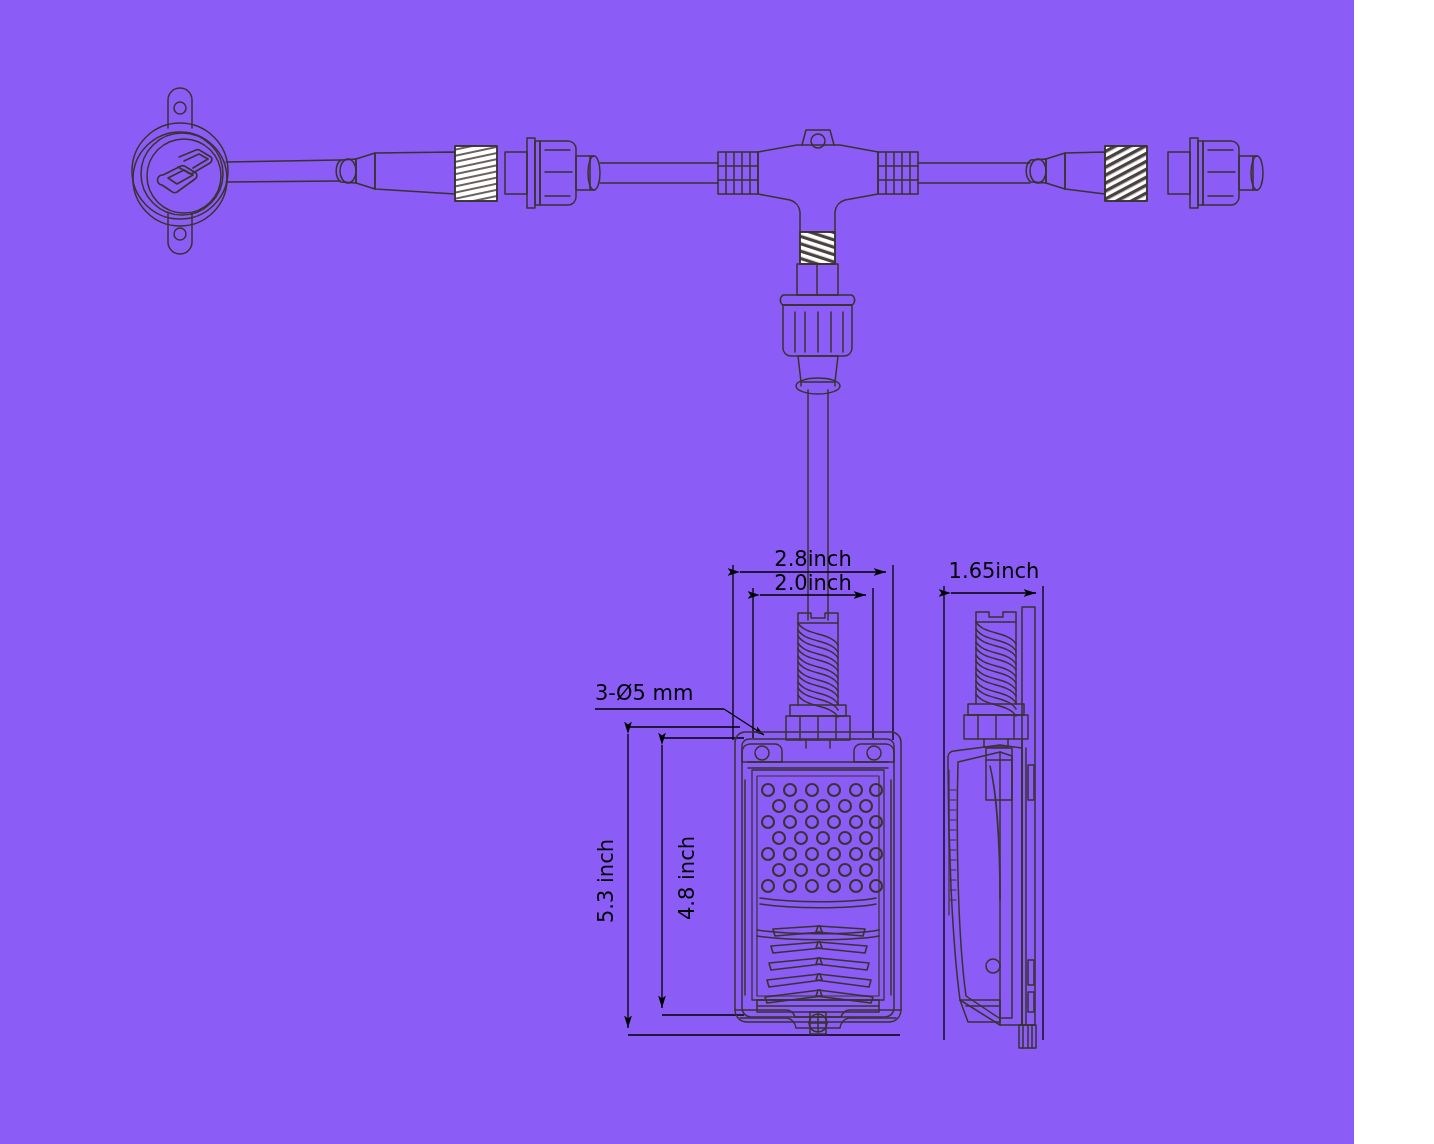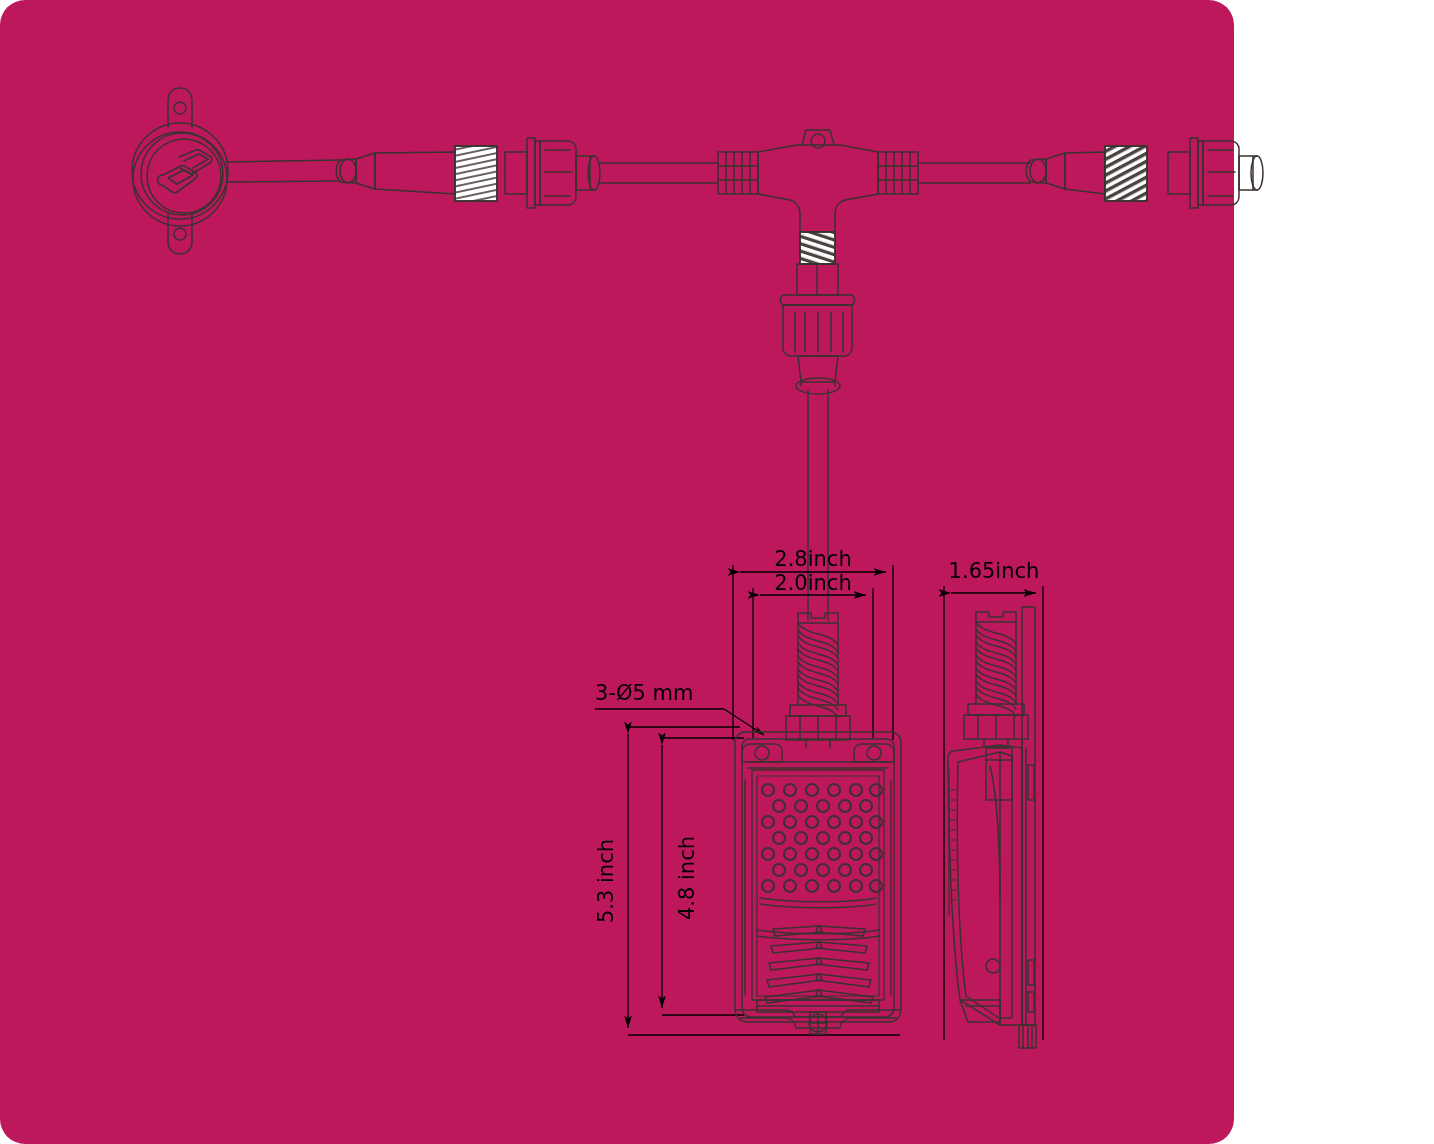--- a/index.html
+++ b/index.html
@@ -9,24 +9,23 @@
     background: #ffffff;
   }
   body {
     width: 1434px;
     height: 1144px;
     overflow: hidden;
     font-family: "DejaVu Sans", "Liberation Sans", sans-serif;
   }
   #drawing-root {
     position: relative;
-    width: 1234px;
+    width: 1354px;
     height: 1144px;
-    background: #be185d;
-    border-radius: 25px;
+    background: #8b5cf6;
   }
   #drawing-svg {
     position: absolute;
     left: 0;
     top: 0;
     width: 1434px;
     height: 1144px;
     display: block;
   }
   .dim-text {

